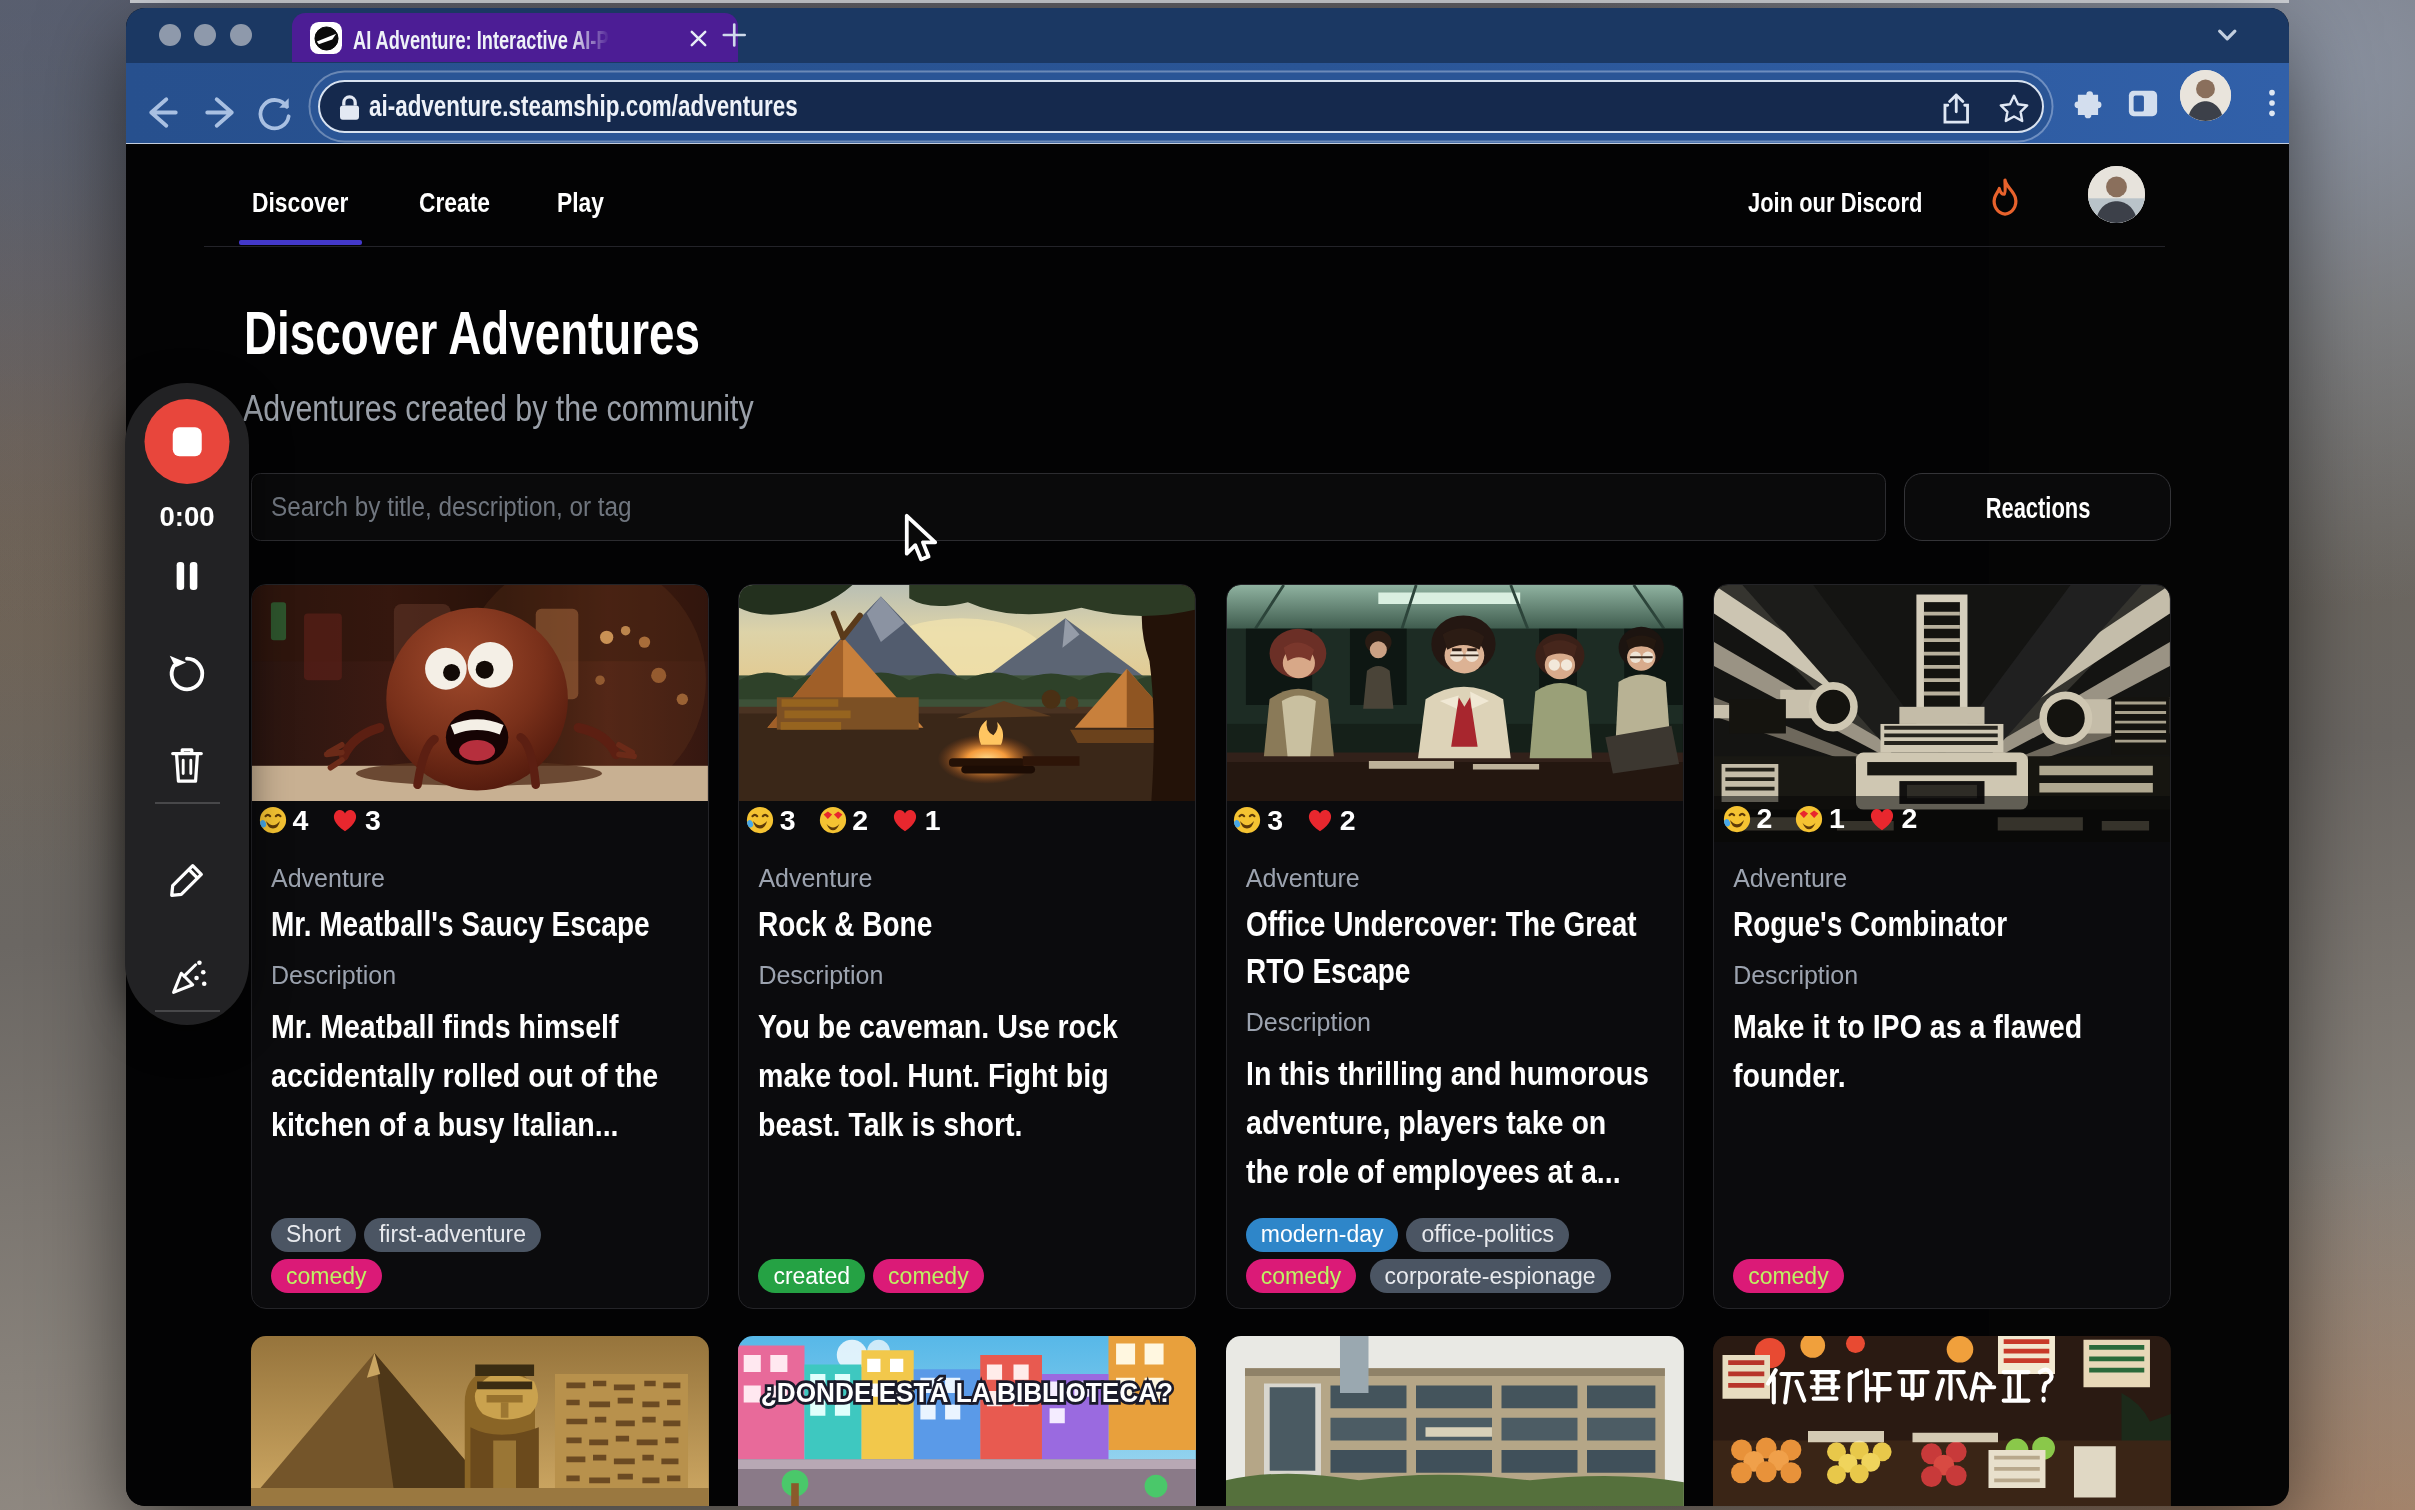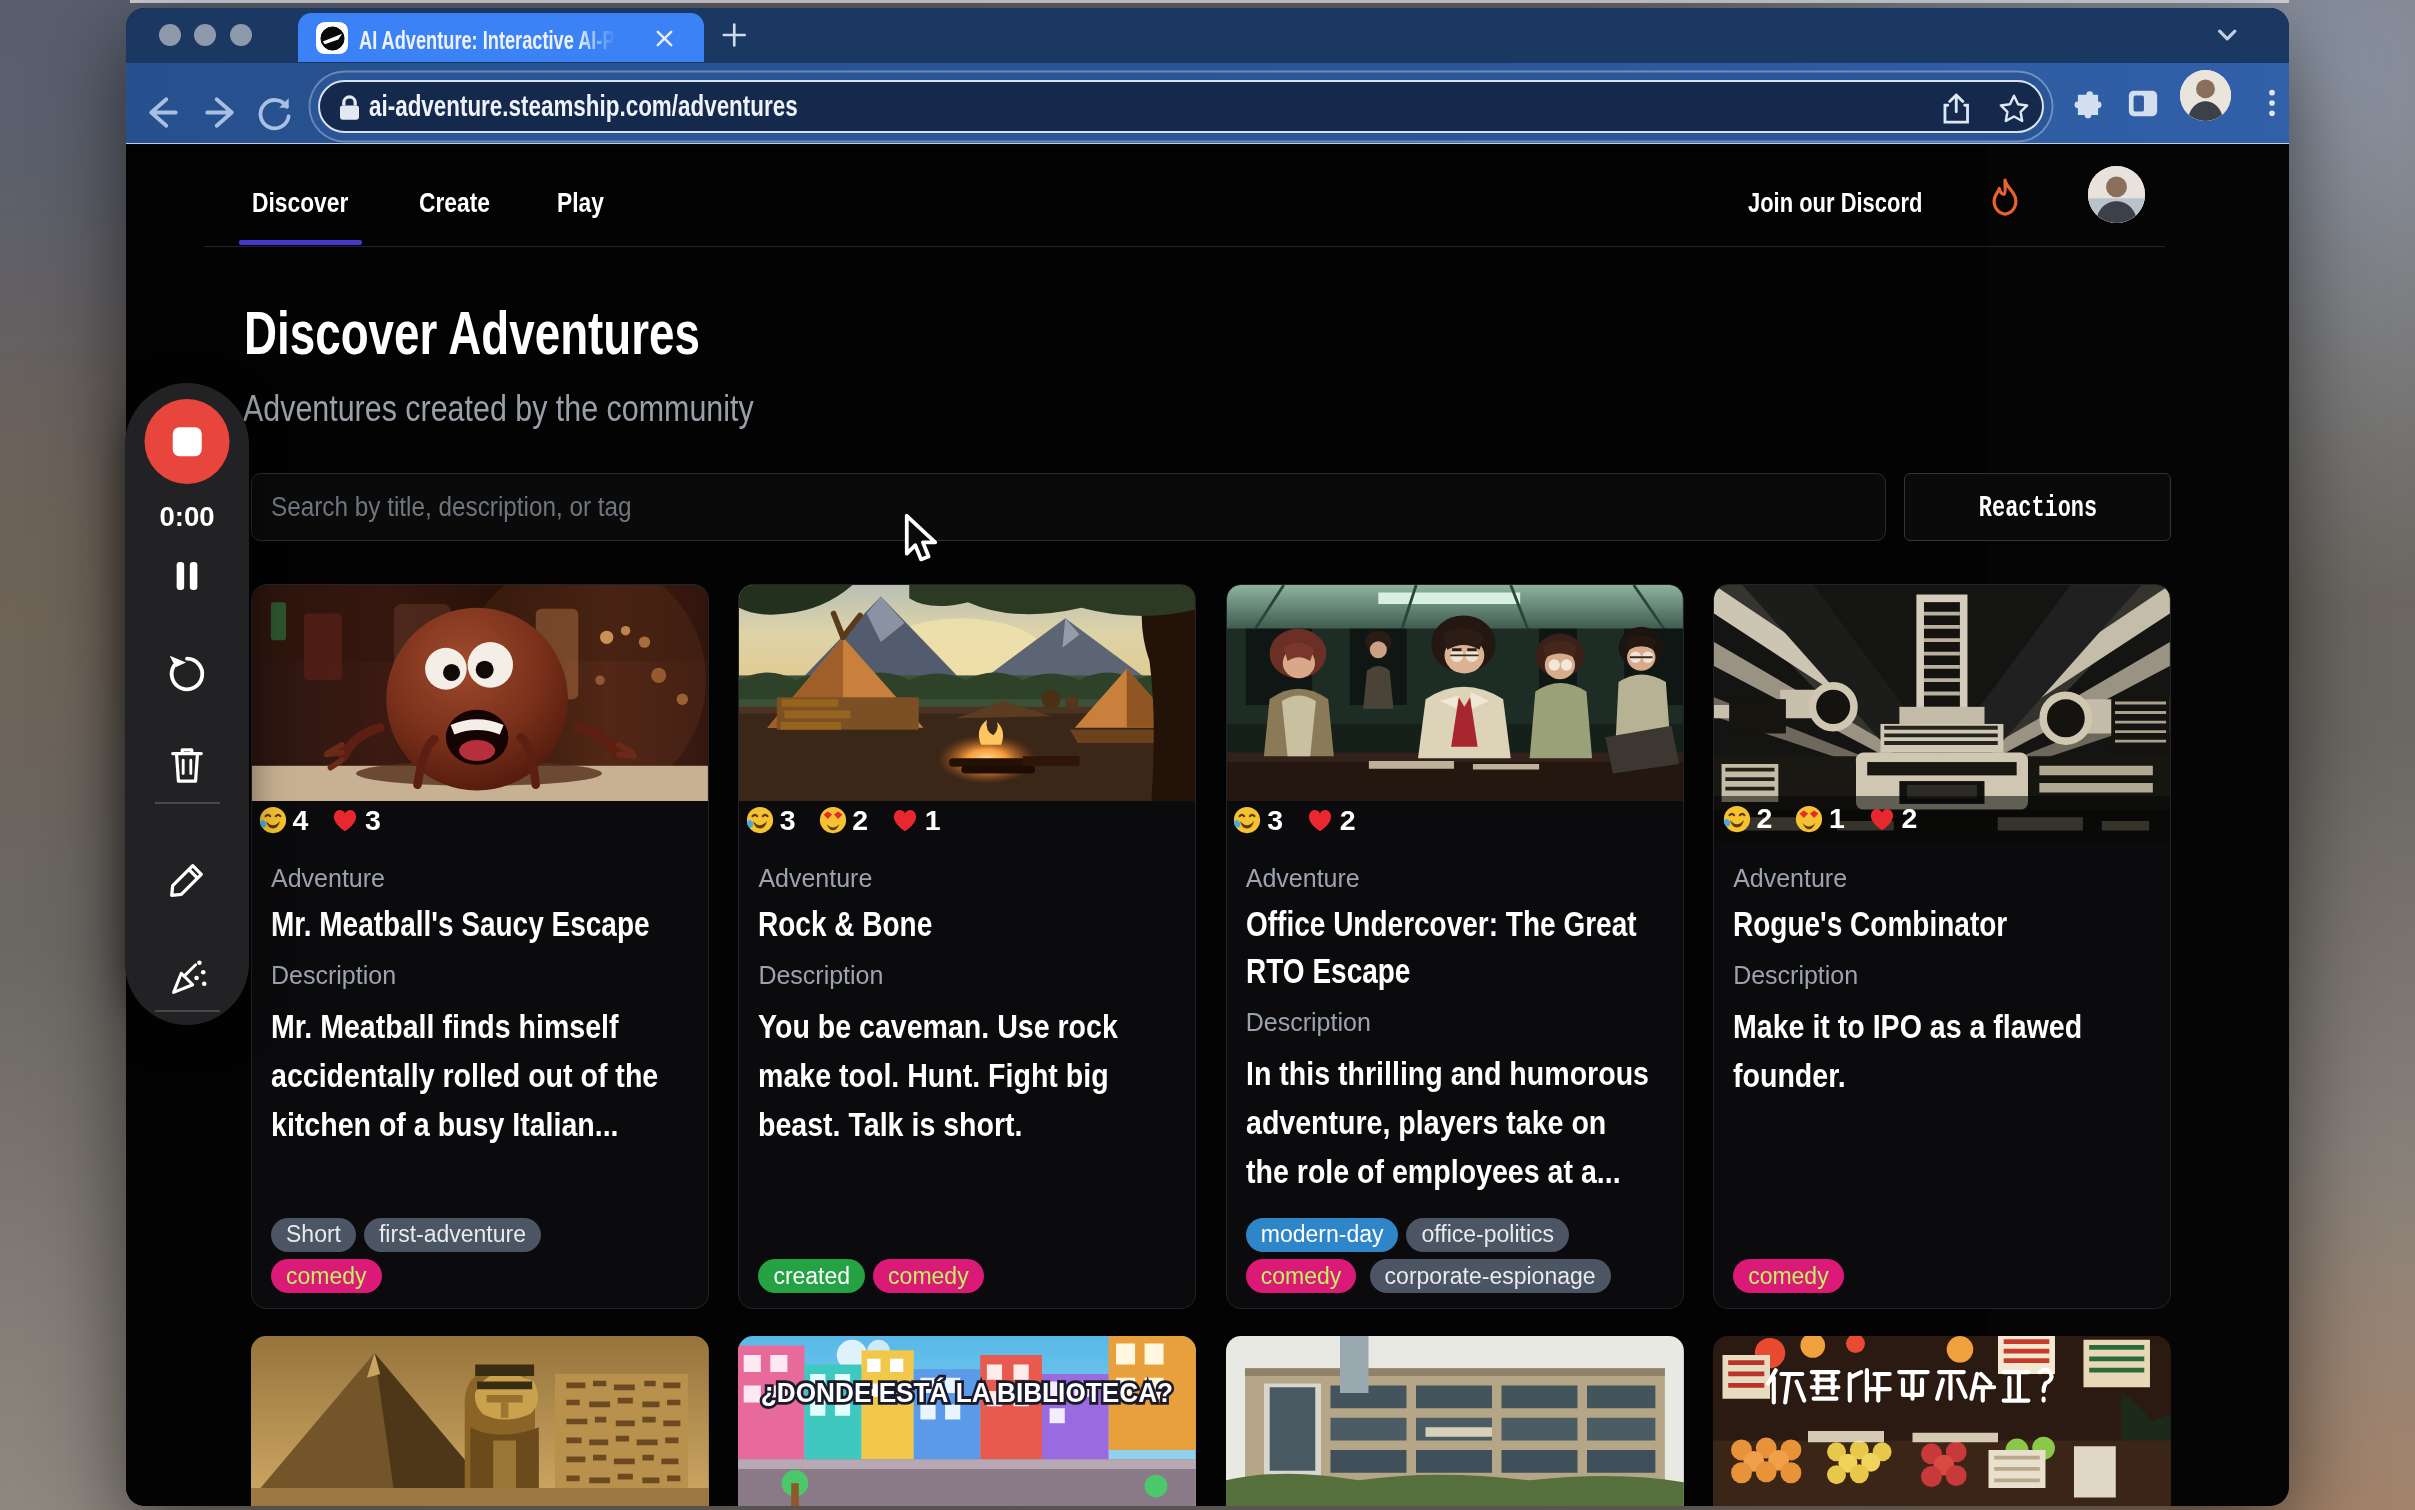--- a/index.html
+++ b/index.html
@@ -12,21 +12,21 @@
       radial-gradient(951px 856px at 38px 114px, rgba(80,95,122,.5), rgba(80,95,122,0) 60%),
       radial-gradient(856px 666px at 19px 447px, rgba(125,98,76,.45), rgba(125,98,76,0) 65%),
       linear-gradient(175deg, #5e5e68 0%, #696359 30%, #6b6763 55%, #87817a 80%, #9a928a 100%);
   }
   .topline { position:absolute; left:130px; top:0; width:2159px; height:2.9px; background:#d9dce0; opacity:.9; }
   .win { position:absolute; left:126px; top:7.6px; width:2163px; height:1498px; border-radius:19px; overflow:hidden;
          box-shadow:0 28.5px 86px rgba(0,0,0,.55); background:#050505; }
   
   .tabbar { position:absolute; left:0; top:0; width:100%; height:55px; background:#1b3863; }
   .light { position:absolute; top:27.6px; width:22px; height:22px; border-radius:50%; background:#8e99ab; transform:translateY(-50%); }
-  .tab { position:absolute; left:166px; top:5.7px; width:406px; height:49px; background:#3b82f6; border-radius:13.3px 13.3px 0 0;margin-left:6px; }
+  .tab { position:absolute; left:166px; top:5.7px; width:446px; height:49px; background:#4c1d95; border-radius:13.3px 13.3px 0 0; }
   .favicon { position:absolute; left:18px; top:8.6px; width:32px; height:32px; background:#fff; border-radius:8.6px; }
   .favicon svg { position:absolute; left:2.9px; top:2.9px; }
   .tabtitle { position:absolute; left:61px; top:11.4px; font-size:26px; font-weight:700; color:#eef2f8; white-space:nowrap; width:399px; overflow:hidden; transform:scaleX(.70); transform-origin:0 0;
               -webkit-mask-image:linear-gradient(90deg,#000 78%,transparent 92%); }
   .tabx { position:absolute; right:28.5px; top:13.3px; width:23px; height:23px; color:#e6ecf5; }
   .plus { position:absolute; left:594px; top:27px; width:28.5px; height:28.5px; transform:translateY(-50%); color:#cfdaeb; }
   .chev { position:absolute; right:48px; top:27px; transform:translateY(-50%); color:#c2cede; }
   
   .toolbar { position:absolute; left:0; top:55px; width:100%; height:80px; background:linear-gradient(90deg,#27508e 0%, #2a5596 55%, #3160a9 100%); }
   .tbline { position:absolute; left:0; top:135px; width:100%; height:1.9px; background:#c3cddd; }
@@ -42,21 +42,21 @@
   .page { position:absolute; left:0; top:138px; width:1863px; height:1360px; background:#030304; }
   .nav-item { position:absolute; top:40px; font-size:28.5px; font-weight:700; color:#fff; transform:scaleX(.80); transform-origin:0 0; }
   .navline { position:absolute; left:78px; top:100px; width:1961px; height:1.9px; background:#232329; }
   .underline { position:absolute; left:113px; top:94px; width:123px; height:5.7px; background:#4338ca; border-radius:1.9px; }
   .flame { position:absolute; left:1861px; top:31px; }
   .avatar-nav { position:absolute; left:1962px; top:20px; width:57px; height:57px; border-radius:50%; background:#e9e6e0; overflow:hidden; }
   h1 { position:absolute; left:118px; top:152px; font-size:61px; font-weight:700; color:#fff; transform:scaleX(.75); transform-origin:0 0; white-space:nowrap; }
   .sub { position:absolute; left:117px; top:242px; font-size:36px; font-weight:400; color:#9aa0a9; transform:scaleX(.845); transform-origin:0 0; white-space:nowrap; }
   .search { position:absolute; left:125px; top:327px; width:1635px; height:68px; border:1.9px solid #2c2c30; border-radius:9.5px; background:#0a0a0b; }
   .search span { position:absolute; left:19px; top:18px; font-size:27px; color:#6f757e; transform:scaleX(.90); transform-origin:0 0; white-space:nowrap; }
-  .reactbtn { position:absolute; left:1778px; top:327px; width:267px; height:68px; border:1.9px solid #343438; border-radius:6px; background:#0a0a0b;font-family:Liberation Mono, monospace; }
+  .reactbtn { position:absolute; left:1778px; top:327px; width:267px; height:68px; border:1.9px solid #343438; border-radius:18px; background:#0a0a0b; }
   .reactbtn span { position:absolute; left:50%; top:17px; transform:translateX(-50%) scaleX(.73); font-size:30px; font-weight:700; color:#fff; white-space:nowrap; }
   
   .grid { position:absolute; left:125px; top:438px; width:1920px; display:grid; grid-template-columns:repeat(4,minmax(0,1fr)); gap:29.5px; }
   .card { position:relative; height:725px; background:#0b0b0d; border:1.9px solid #242428; border-radius:15px; overflow:hidden; display:flex; flex-direction:column; }
   .thumb { position:relative; width:100%; height:216px; border-radius:13.3px 13.3px 0 0; overflow:hidden; }
   .thumb > svg { display:block; width:100%; height:100%; }
   .thumb.tall { height:257px; }
   .reacts { display:flex; align-items:center; gap:4.8px; margin:4.8px 0 0 5.7px; height:30px; }
   .reacts .n { font-size:28.5px; font-weight:700; color:#fff; }
   .overlay-reacts { position:absolute; left:0; bottom:0; width:100%; height:46px; background:rgba(8,8,8,.55); display:flex; align-items:center; gap:4.8px; padding-left:7.6px; }

